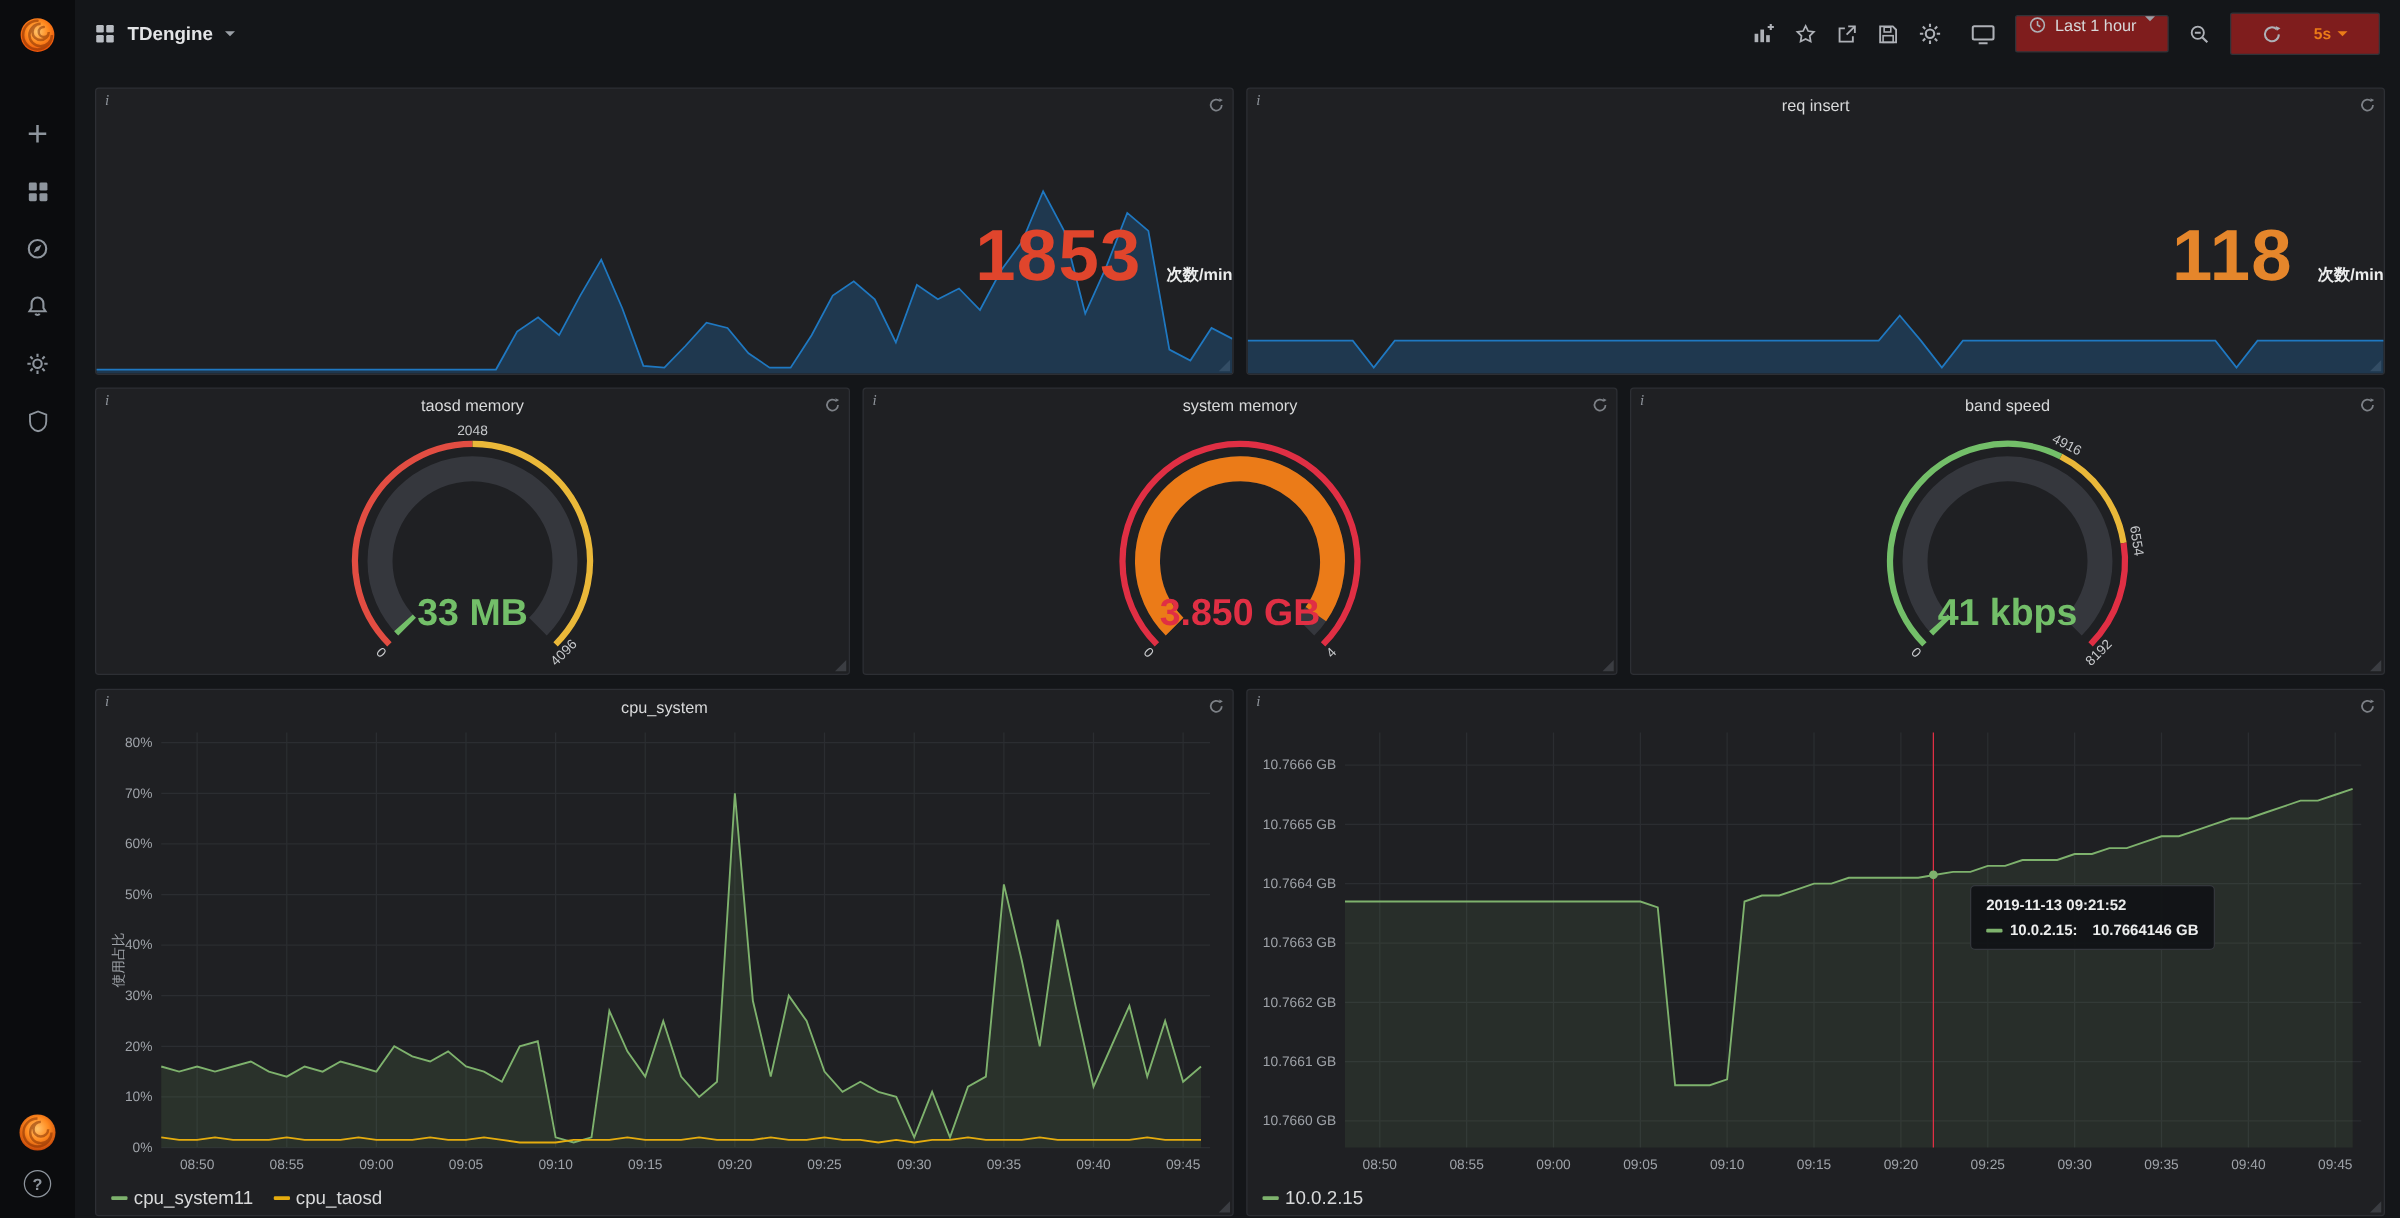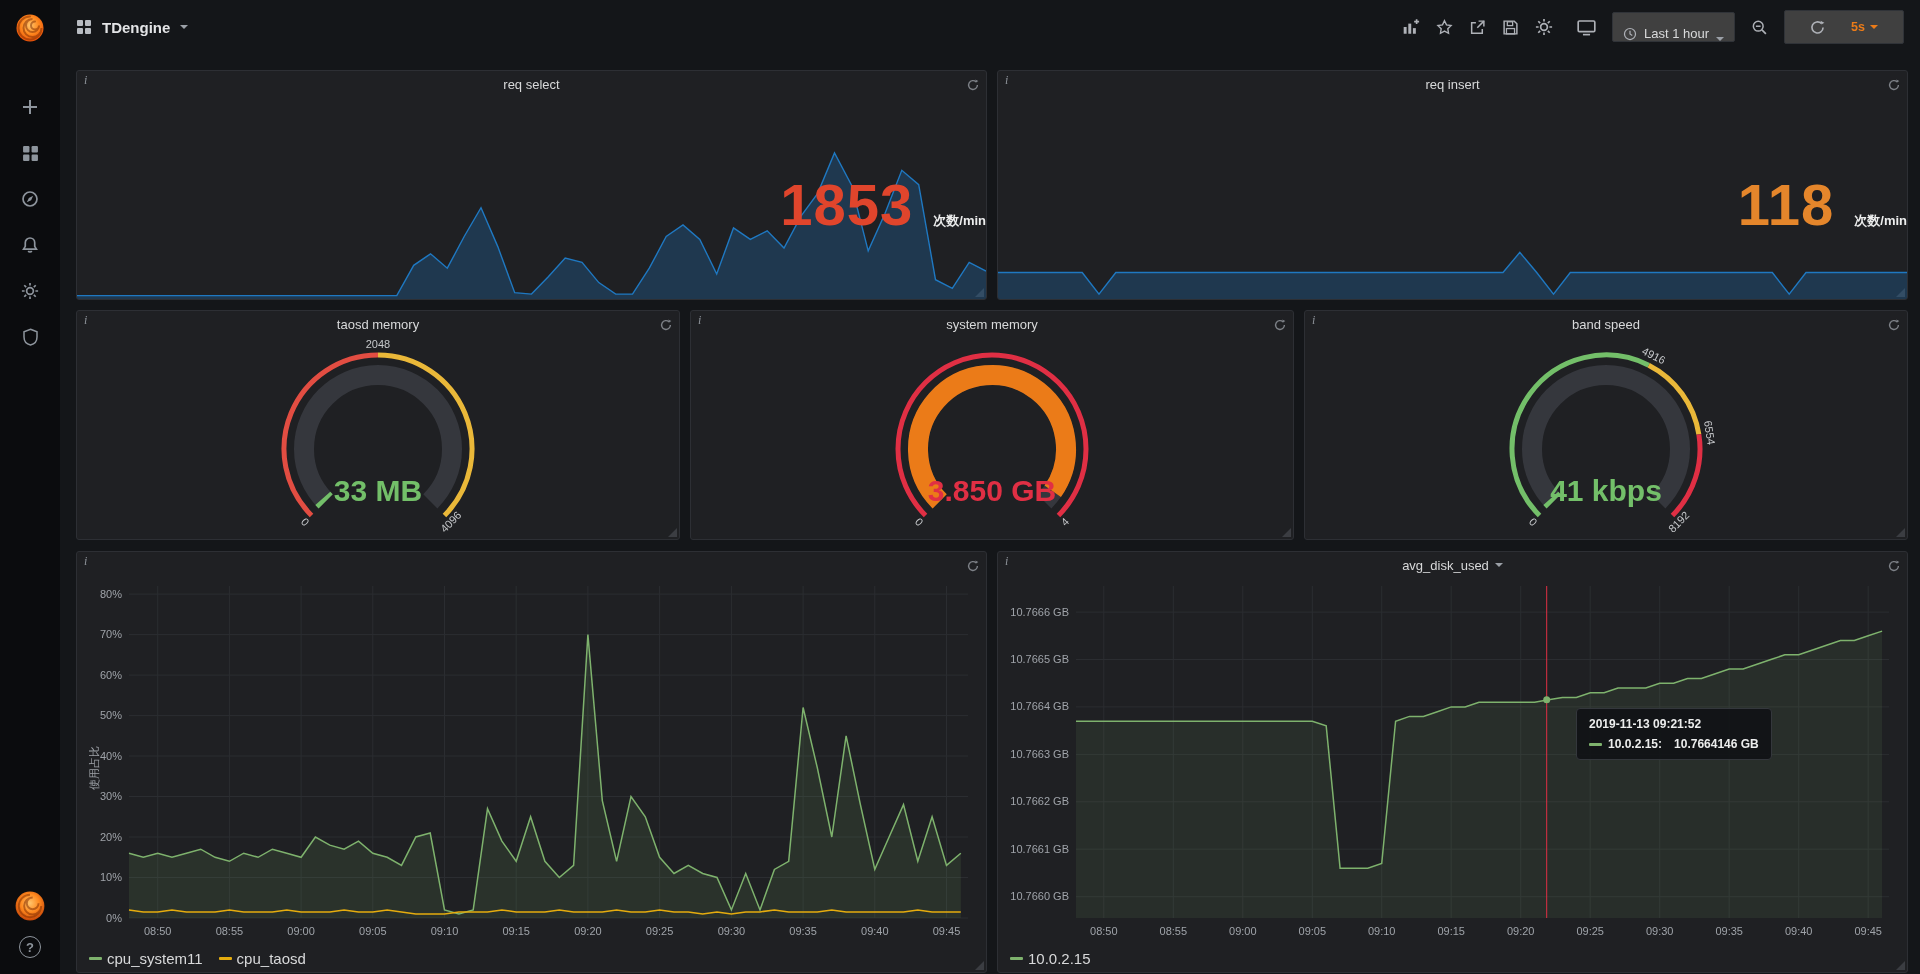--- a/index.html
+++ b/index.html
@@ -13,21 +13,21 @@
   .side-bottom{margin-top:auto;display:flex;flex-direction:column;align-items:center;gap:14px;padding-bottom:16px}
   .avatar{width:32px;height:32px;border-radius:50%;overflow:hidden;cursor:pointer}
   .help-circ{width:22px;height:22px;border:1.5px solid #8e959d;border-radius:50%;color:#8e959d;font-size:13px;font-weight:700;display:flex;align-items:center;justify-content:center;cursor:pointer}
   
   .navbar{position:fixed;left:60px;top:0;right:0;height:54px;background:#141619;display:flex;align-items:center;padding:0 16px;z-index:10}
   .nav-left{display:flex;align-items:center;gap:10px;cursor:pointer}
   .nav-title{font-size:15px;font-weight:700;color:#e3e4e6}
   .caret{width:0;height:0;border-left:4px solid transparent;border-right:4px solid transparent;border-top:4px solid currentColor;display:inline-block}
   .nav-right{margin-left:auto;display:flex;align-items:center;gap:16px}
   .nico{display:flex;align-items:center;justify-content:center;cursor:pointer}
-  .nbtn{display:flex;align-items:flex-end;gap:7px;height:30px;padding:0 10px;background:#404040;border:1px solid #303338;border-radius:2px;color:#d8d9da;font-size:13px;cursor:pointer}
+  .nbtn{display:flex;align-items:flex-start;gap:7px;height:30px;padding:0 10px;background:#7f1d1d;border:1px solid #303338;border-radius:2px;color:#d8d9da;font-size:13px;cursor:pointer}
   .nbtn .caret{color:#9ba0a7}
   .group{padding:16px}
   .seg{display:flex;align-items:center;gap:5px;height:100%;padding:0 9px;cursor:pointer}
   .seg + .seg{border-left:1px solid #303338}
   .orange{color:#eb7b18;font-weight:700;font-size:12.5px}
   
   .dash{position:absolute;left:60px;top:54px;width:1860px;height:920px}
   .panel{position:absolute;background:#1f2023;border:1px solid #2d2f34;border-radius:3px;overflow:hidden}
   .ptitle{position:absolute;top:0;left:0;right:0;height:26px;display:flex;align-items:center;justify-content:center;gap:6px;font-size:13px;font-weight:500;color:#d8d9da;cursor:pointer;z-index:4}
   .corner-i{position:absolute;top:2px;left:7px;font-family:"Liberation Serif",serif;font-style:italic;font-size:12px;color:#8e939a;z-index:5;cursor:pointer}
@@ -208,23 +208,20 @@
         <span class="caret" style="color:#eb7b18"></span>
       </span>
     </div>
   </div>
 </header>
 
 <main class="dash">
 
   <section class="panel" style="left:16px;top:16px;width:911px;height:230px">
     <span class="corner-i">i</span>
-    <header class="ptitle">
-        <span>req select</span>
-      </header>
     <span class="spin">
       <svg width="12" height="12" viewBox="0 0 12 12">
           <path d="M10.4 6a4.4 4.4 0 1 1-1.3-3.1" fill="none" stroke="#7d8187" stroke-width="1.4"></path>
           <polygon points="8.3,0.6 9.1,3.4 11.3,2" fill="#7d8187"></polygon>
         </svg>
     </span>
     <svg class="spark" width="909" height="150">
         <polygon points="0,150 0.0,146.6 16.8,146.6 33.7,146.6 50.5,146.6 67.3,146.6 84.2,146.6 101.0,146.6 117.8,146.6 134.7,146.6 151.5,146.6 168.3,146.6 185.2,146.6 202.0,146.6 218.8,146.6 235.7,146.6 252.5,146.6 269.3,146.6 286.2,146.6 303.0,146.6 319.8,146.6 336.7,116.3 353.5,104.8 370.3,119.2 387.2,87.5 404.0,58.7 420.8,97.6 437.7,143.7 454.5,145.1 471.3,127.8 488.2,109.1 505.0,113.4 521.8,133.6 538.7,145.1 555.5,145.1 572.3,119.2 589.2,87.5 606.0,76.0 622.8,90.4 639.7,125.0 656.5,78.9 673.3,90.4 690.2,81.8 707.0,99.0 723.8,67.4 740.7,44.3 757.5,4.0 774.3,35.7 791.2,101.9 808.0,64.5 824.8,21.3 841.7,35.7 858.5,130.7 875.3,139.4 892.2,113.4 909.0,122.1 909,150" fill="rgba(31,120,193,0.28)"></polygon>
         <polyline points="0.0,146.6 16.8,146.6 33.7,146.6 50.5,146.6 67.3,146.6 84.2,146.6 101.0,146.6 117.8,146.6 134.7,146.6 151.5,146.6 168.3,146.6 185.2,146.6 202.0,146.6 218.8,146.6 235.7,146.6 252.5,146.6 269.3,146.6 286.2,146.6 303.0,146.6 319.8,146.6 336.7,116.3 353.5,104.8 370.3,119.2 387.2,87.5 404.0,58.7 420.8,97.6 437.7,143.7 454.5,145.1 471.3,127.8 488.2,109.1 505.0,113.4 521.8,133.6 538.7,145.1 555.5,145.1 572.3,119.2 589.2,87.5 606.0,76.0 622.8,90.4 639.7,125.0 656.5,78.9 673.3,90.4 690.2,81.8 707.0,99.0 723.8,67.4 740.7,44.3 757.5,4.0 774.3,35.7 791.2,101.9 808.0,64.5 824.8,21.3 841.7,35.7 858.5,130.7 875.3,139.4 892.2,113.4 909.0,122.1 " fill="none" stroke="#1f78c1" stroke-width="1.4"></polyline>
       </svg>
@@ -324,20 +321,23 @@
         <text x="348.3" y="19.4" class="glab" text-anchor="middle" dominant-baseline="middle" transform="rotate(27.0 348.3 19.4)">4916</text>
         <text x="403.7" y="95.8" class="glab" text-anchor="middle" dominant-baseline="middle" transform="rotate(81.0 403.7 95.8)">6554</text>
         <text x="374.5" y="185.5" class="glab" text-anchor="middle" dominant-baseline="middle" transform="rotate(-45.0 374.5 185.5)">8192</text>
       </svg>
     <div class="gval" style="color: rgb(115, 191, 105);">41 kbps</div>
     <span class="rsz"></span>
   </section>
 
   <section class="panel" style="left:16px;top:497px;width:911px;height:422px">
     <span class="corner-i">i</span>
+    <header class="ptitle">
+        <span>cpu_system</span>
+      </header>
     <span class="spin">
       <svg width="12" height="12" viewBox="0 0 12 12">
           <path d="M10.4 6a4.4 4.4 0 1 1-1.3-3.1" fill="none" stroke="#7d8187" stroke-width="1.4"></path>
           <polygon points="8.3,0.6 9.1,3.4 11.3,2" fill="#7d8187"></polygon>
         </svg>
     </span>
     <div class="ylab">使用占比</div>
     <svg class="chart" width="909" height="368">
         <line x1="80.7" x2="80.7" y1="8" y2="340" class="grid"></line>
         <text x="80.7" y="357" class="tick" text-anchor="middle">08:50</text>
@@ -393,24 +393,20 @@
       <span class="litem">
         <i class="ldash" style="background: rgb(229, 172, 14);"></i>
         <span>cpu_taosd</span>
       </span>
     </div>
     <span class="rsz"></span>
   </section>
 
   <section class="panel" style="left:937px;top:497px;width:911px;height:422px">
     <span class="corner-i">i</span>
-    <header class="ptitle">
-      <span>avg_disk_used</span>
-      <span class="tcaret"></span>
-    </header>
     <span class="spin">
       <svg width="12" height="12" viewBox="0 0 12 12">
           <path d="M10.4 6a4.4 4.4 0 1 1-1.3-3.1" fill="none" stroke="#7d8187" stroke-width="1.4"></path>
           <polygon points="8.3,0.6 9.1,3.4 11.3,2" fill="#7d8187"></polygon>
         </svg>
     </span>
     <svg class="chart" width="909" height="368">
         <line x1="105.8" x2="105.8" y1="8" y2="340" class="grid"></line>
         <text x="105.8" y="357" class="tick" text-anchor="middle">08:50</text>
         <line x1="175.3" x2="175.3" y1="8" y2="340" class="grid"></line>

